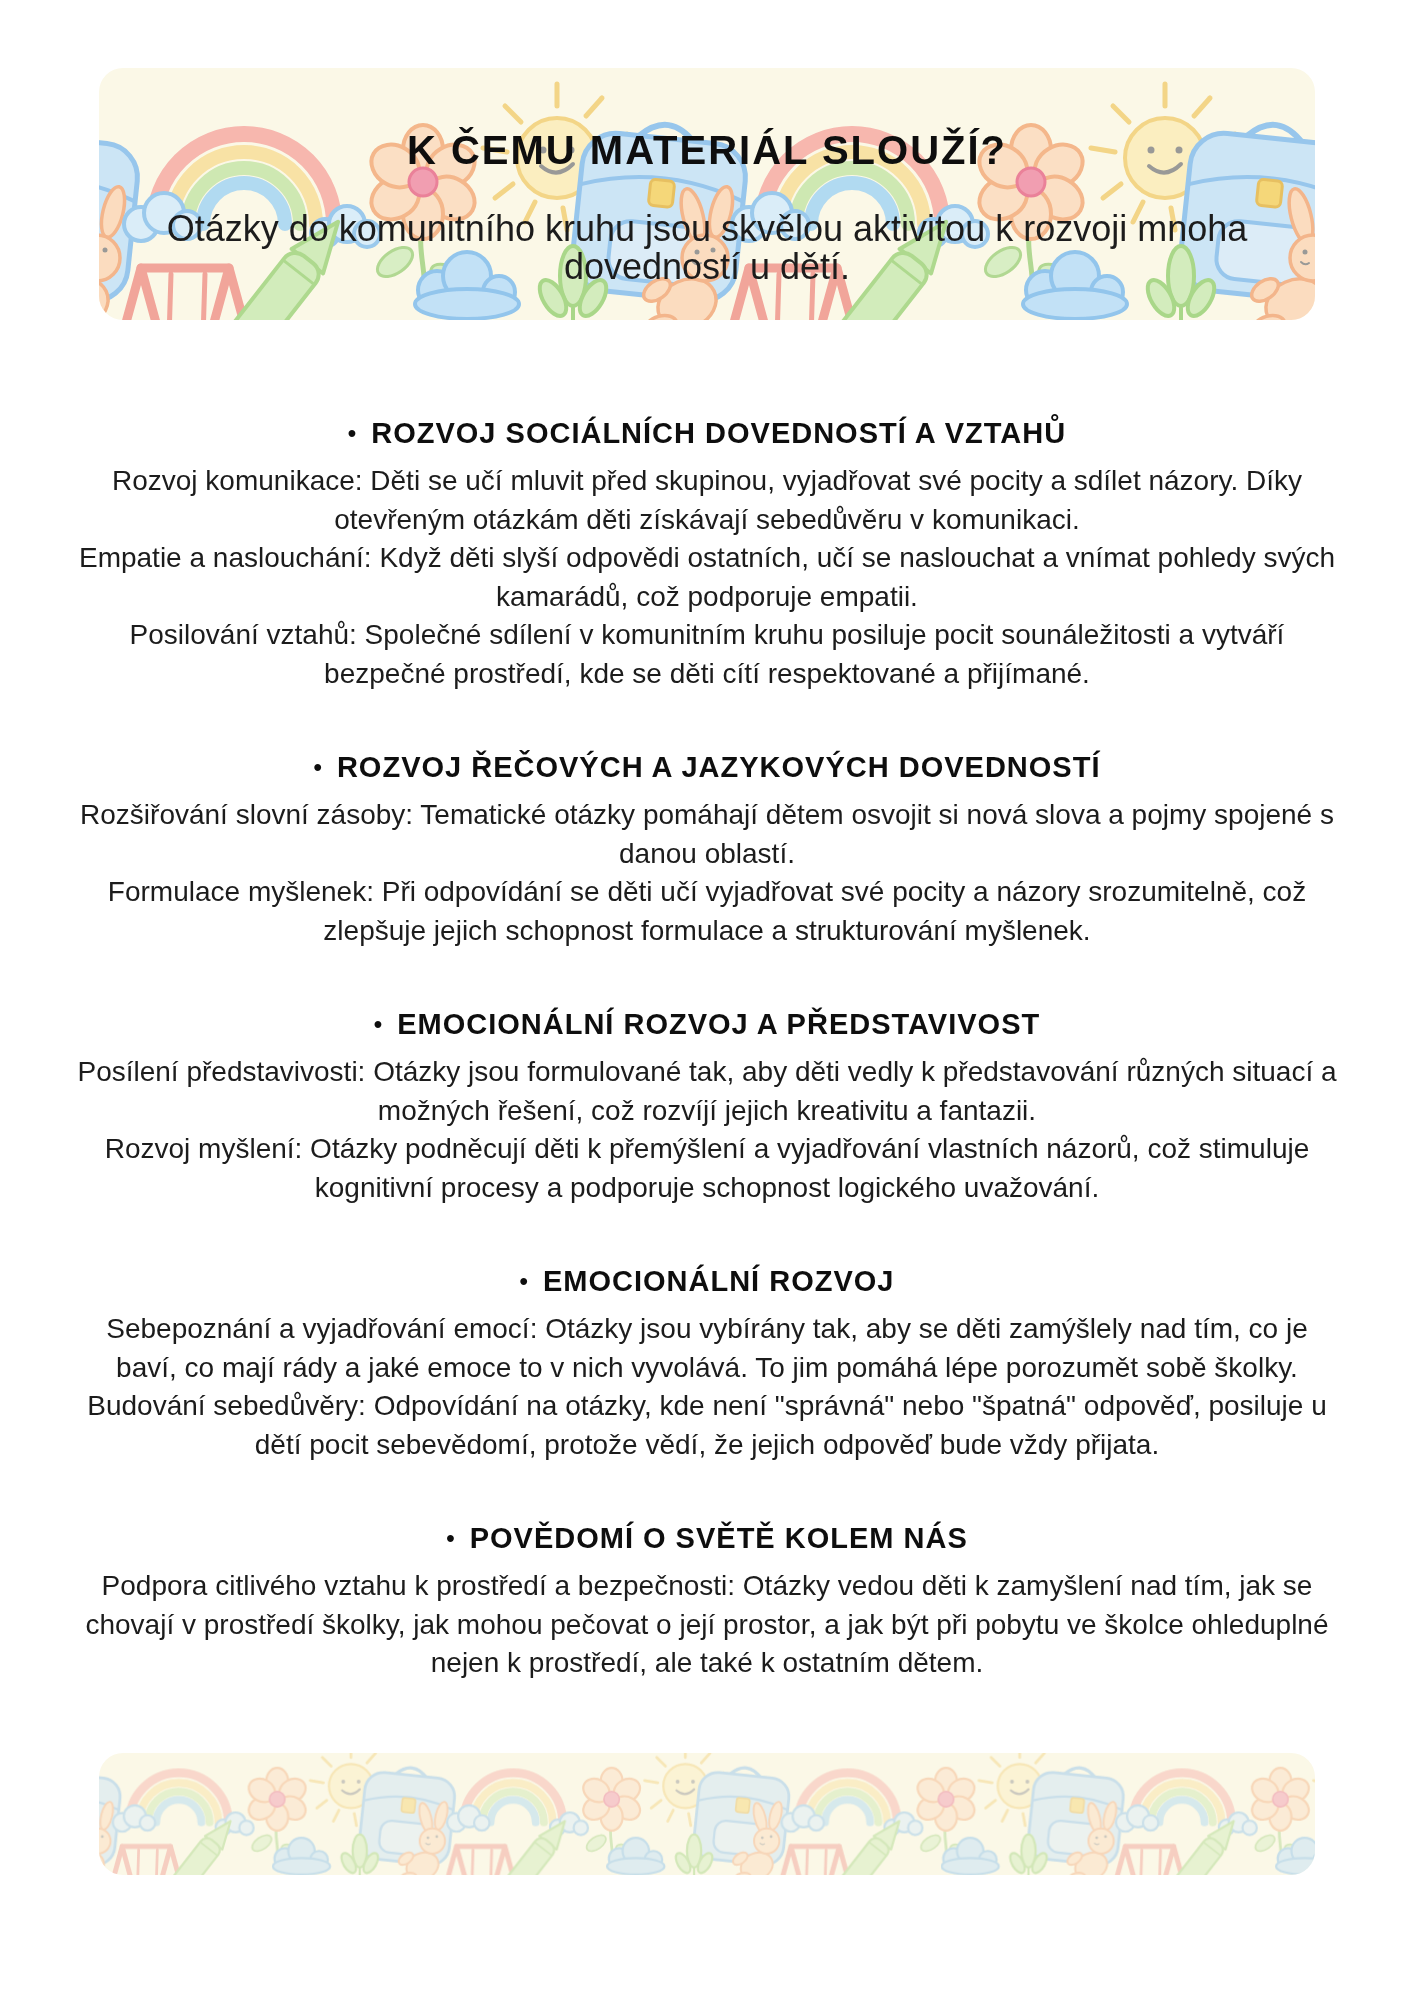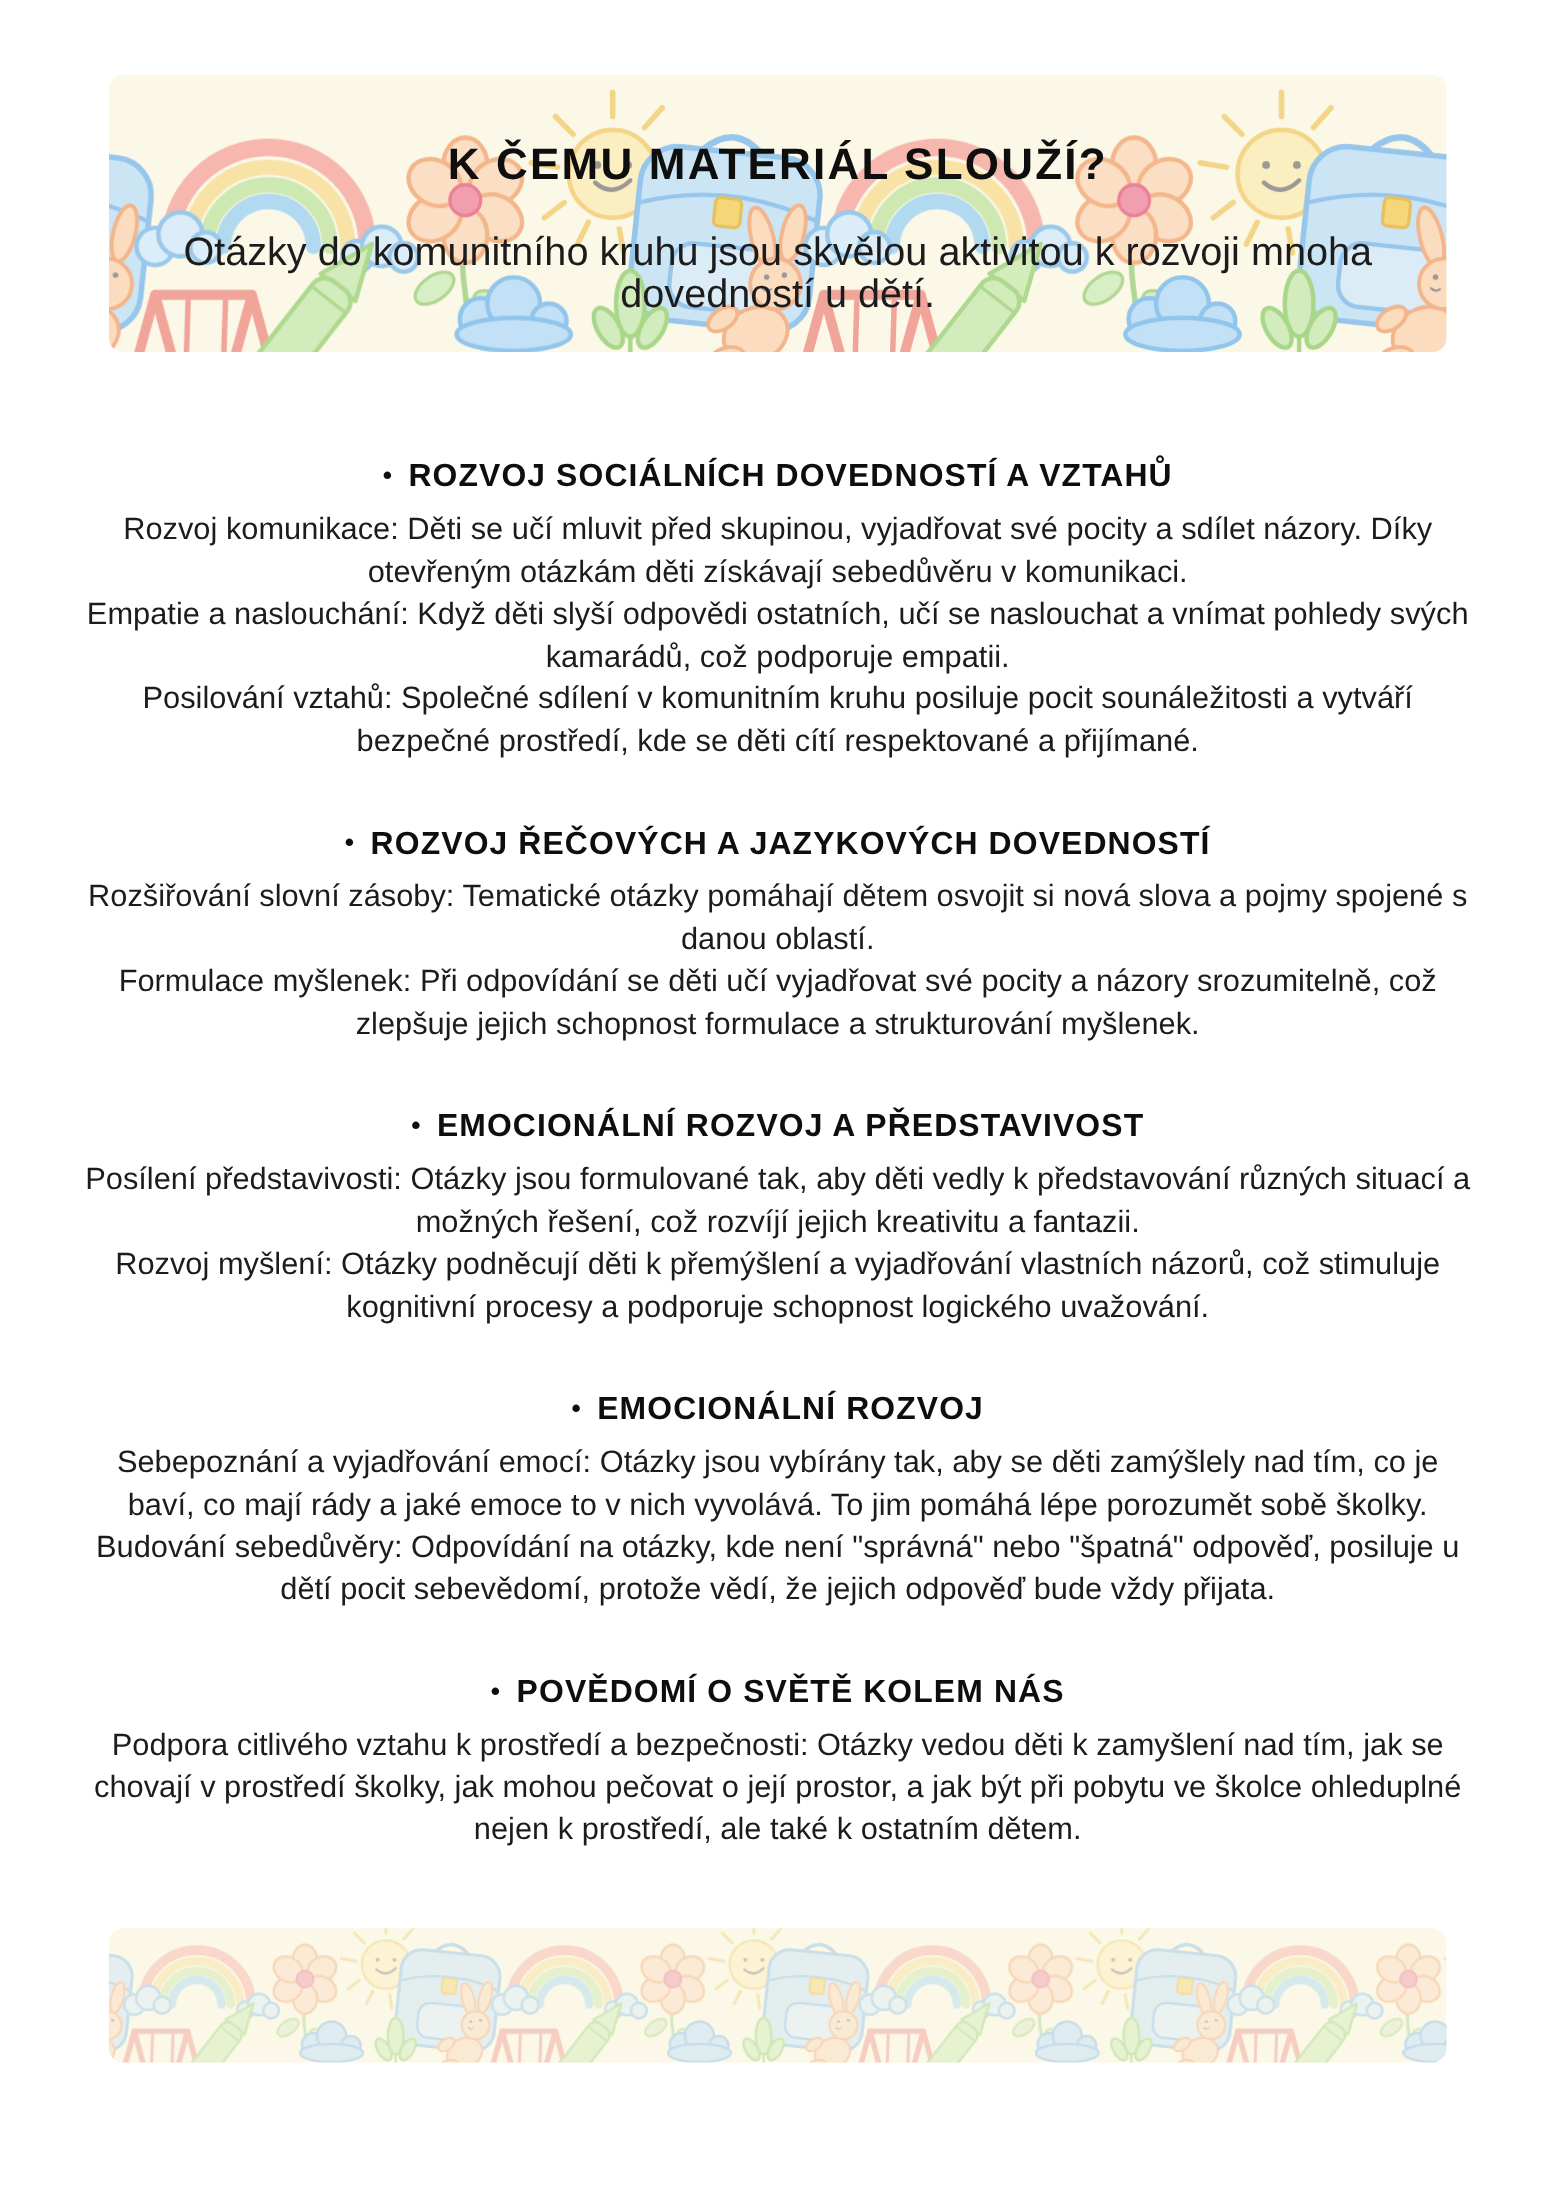--- a/index.html
+++ b/index.html
@@ -11,21 +11,21 @@
     width: 1414px;
     height: 2000px;
     font-family: "Liberation Sans", "DejaVu Sans", sans-serif;
     color: #1C1C1C;
     position: relative;
     overflow: hidden;
   }
   .banner {
     width: 1216px;
     margin: 4px auto;
-    border-radius: 13px;
+    border-radius: 24px;
     background: #FBF8E7;
     position: relative;
     overflow: hidden;
   }
   .banner svg.pattern {
     position: absolute;
     left: 0; top: 0;
     width: 100%; height: 100%;
     display: block;
   }

